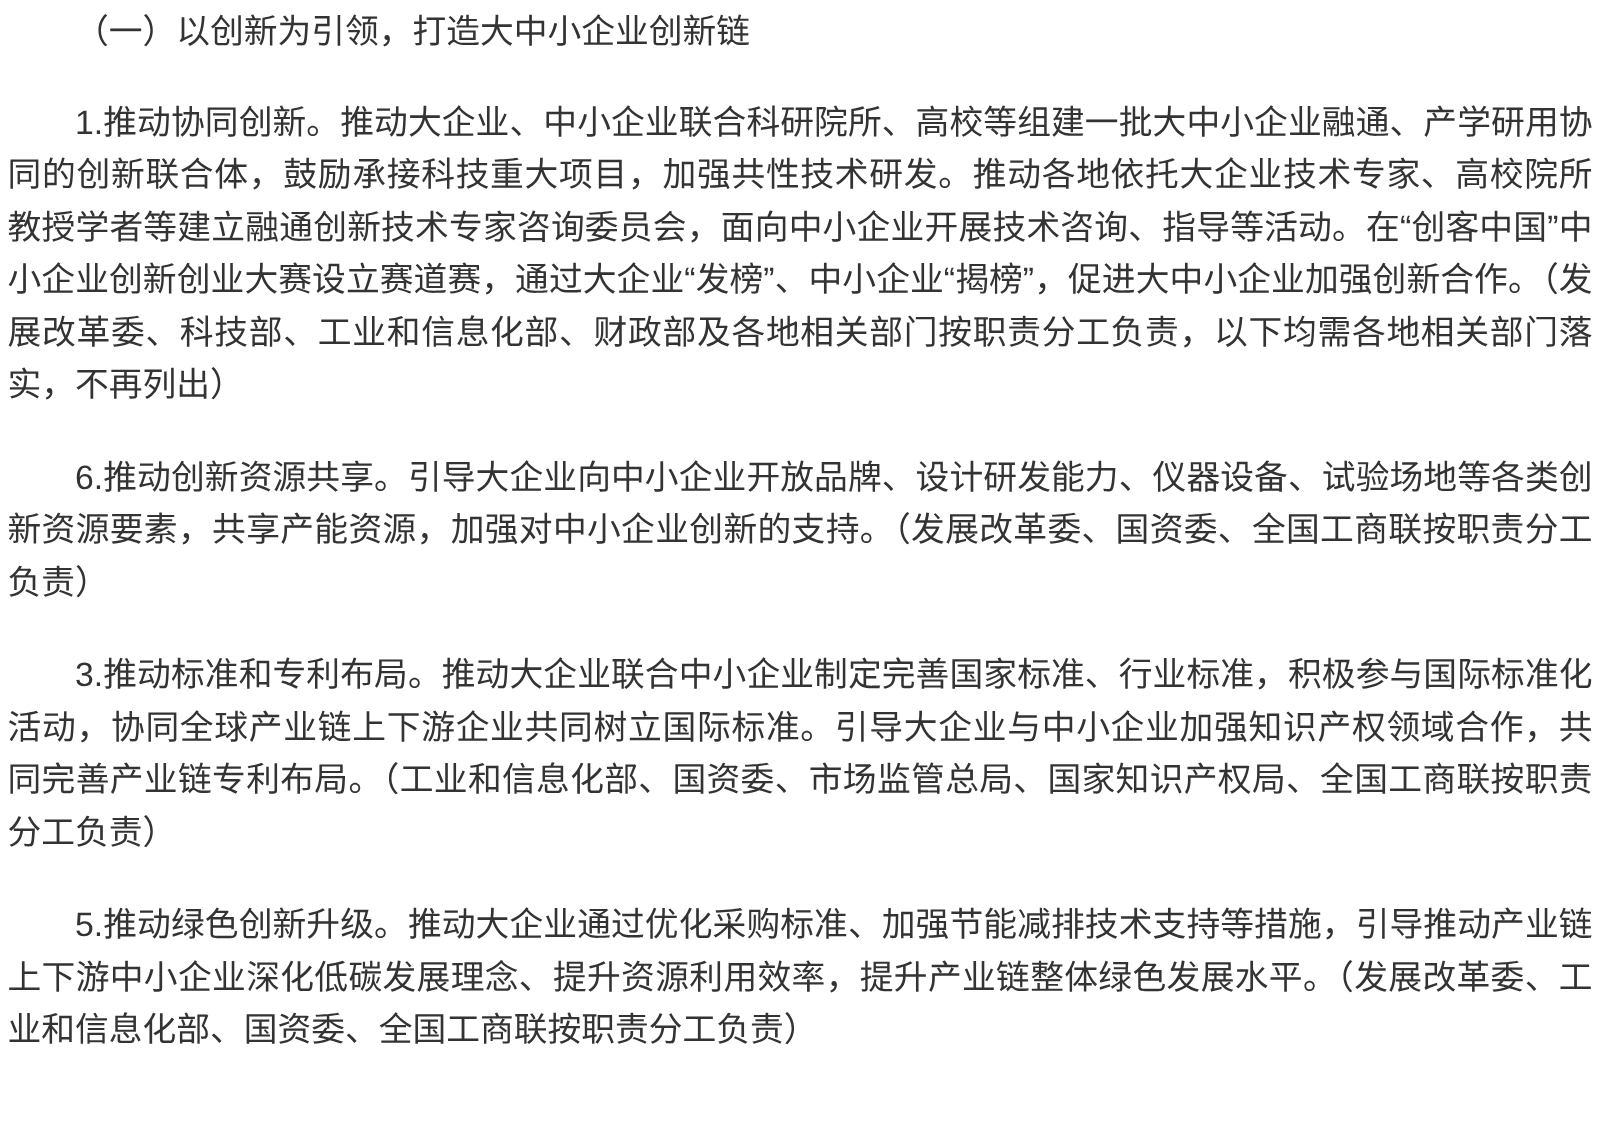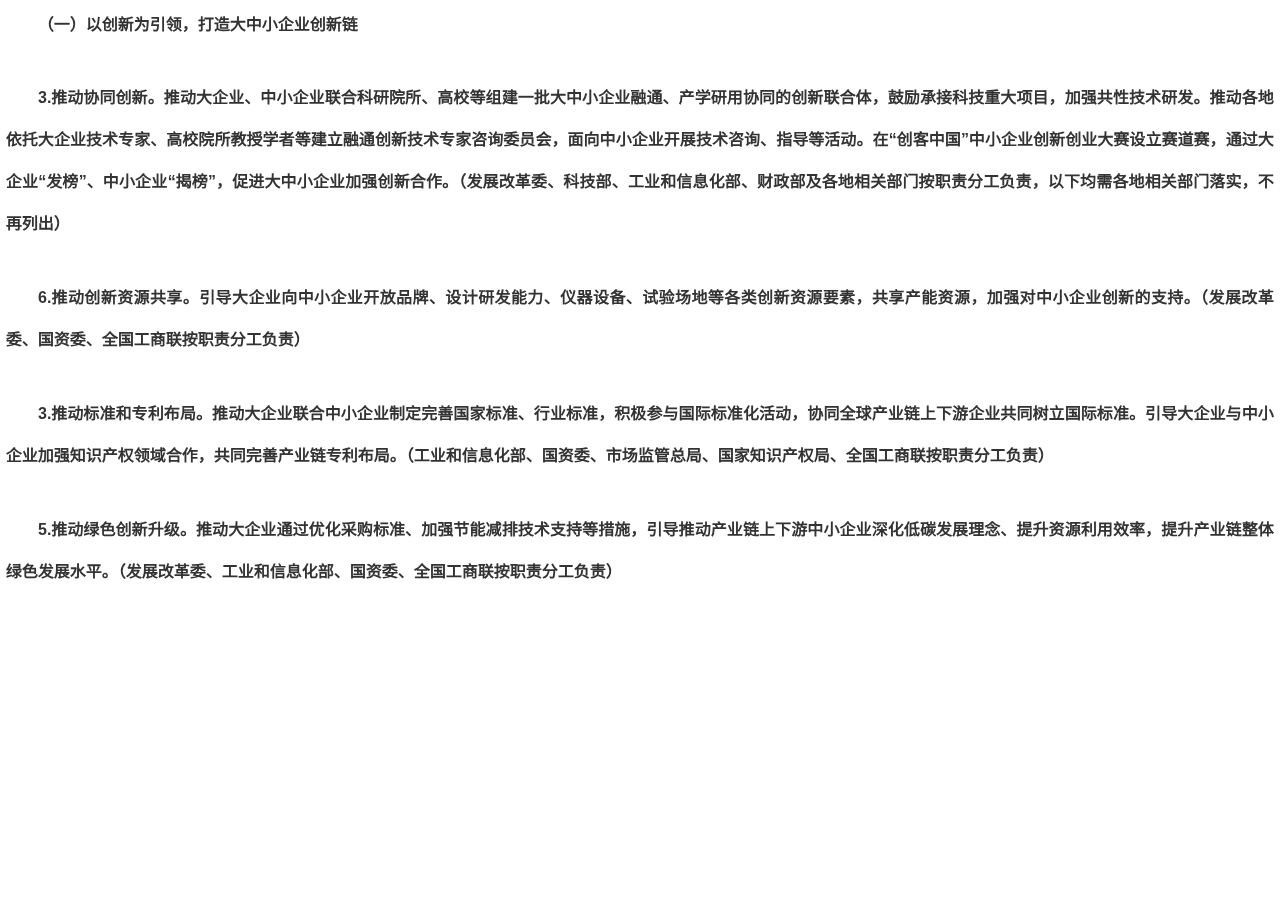--- a/index.html
+++ b/index.html
@@ -15,22 +15,22 @@
   }
   .doc {
     box-sizing: border-box;
     width: 1280px;
     padding: 4px 6px 0 6px;
     color: #333333;
   }
   .doc h2,
   .doc p {
     margin: 0;
-    font-size: 16px;
-    font-weight: 700;
+    font-size: 27px;
+    font-weight: 400;
     line-height: 42px;
     color: #333333;
     text-align: justify;
     text-indent: 2em;
     word-break: break-all;
   }
   .doc h2 {
     margin-bottom: 31px;
   }
   .doc p {
@@ -38,17 +38,17 @@
   }
   .doc p:last-child {
     margin-bottom: 0;
   }
 </style>
 </head>
 <body>
 
 <main class="doc">
   <h2>（一）以创新为引领，打造大中小企业创新链</h2>
-  <p>3.推动协同创新。推动大企业、中小企业联合科研院所、高校等组建一批大中小企业融通、产学研用协同的创新联合体，鼓励承接科技重大项目，加强共性技术研发。推动各地依托大企业技术专家、高校院所教授学者等建立融通创新技术专家咨询委员会，面向中小企业开展技术咨询、指导等活动。在“创客中国”中小企业创新创业大赛设立赛道赛，通过大企业“发榜”、中小企业“揭榜”，促进大中小企业加强创新合作。（发展改革委、科技部、工业和信息化部、财政部及各地相关部门按职责分工负责，以下均需各地相关部门落实，不再列出）</p>
+  <p>1.推动协同创新。推动大企业、中小企业联合科研院所、高校等组建一批大中小企业融通、产学研用协同的创新联合体，鼓励承接科技重大项目，加强共性技术研发。推动各地依托大企业技术专家、高校院所教授学者等建立融通创新技术专家咨询委员会，面向中小企业开展技术咨询、指导等活动。在“创客中国”中小企业创新创业大赛设立赛道赛，通过大企业“发榜”、中小企业“揭榜”，促进大中小企业加强创新合作。（发展改革委、科技部、工业和信息化部、财政部及各地相关部门按职责分工负责，以下均需各地相关部门落实，不再列出）</p>
   <p>6.推动创新资源共享。引导大企业向中小企业开放品牌、设计研发能力、仪器设备、试验场地等各类创新资源要素，共享产能资源，加强对中小企业创新的支持。（发展改革委、国资委、全国工商联按职责分工负责）</p>
   <p>3.推动标准和专利布局。推动大企业联合中小企业制定完善国家标准、行业标准，积极参与国际标准化活动，协同全球产业链上下游企业共同树立国际标准。引导大企业与中小企业加强知识产权领域合作，共同完善产业链专利布局。（工业和信息化部、国资委、市场监管总局、国家知识产权局、全国工商联按职责分工负责）</p>
   <p>5.推动绿色创新升级。推动大企业通过优化采购标准、加强节能减排技术支持等措施，引导推动产业链上下游中小企业深化低碳发展理念、提升资源利用效率，提升产业链整体绿色发展水平。（发展改革委、工业和信息化部、国资委、全国工商联按职责分工负责）</p>
 </main>
 
 </body></html>

